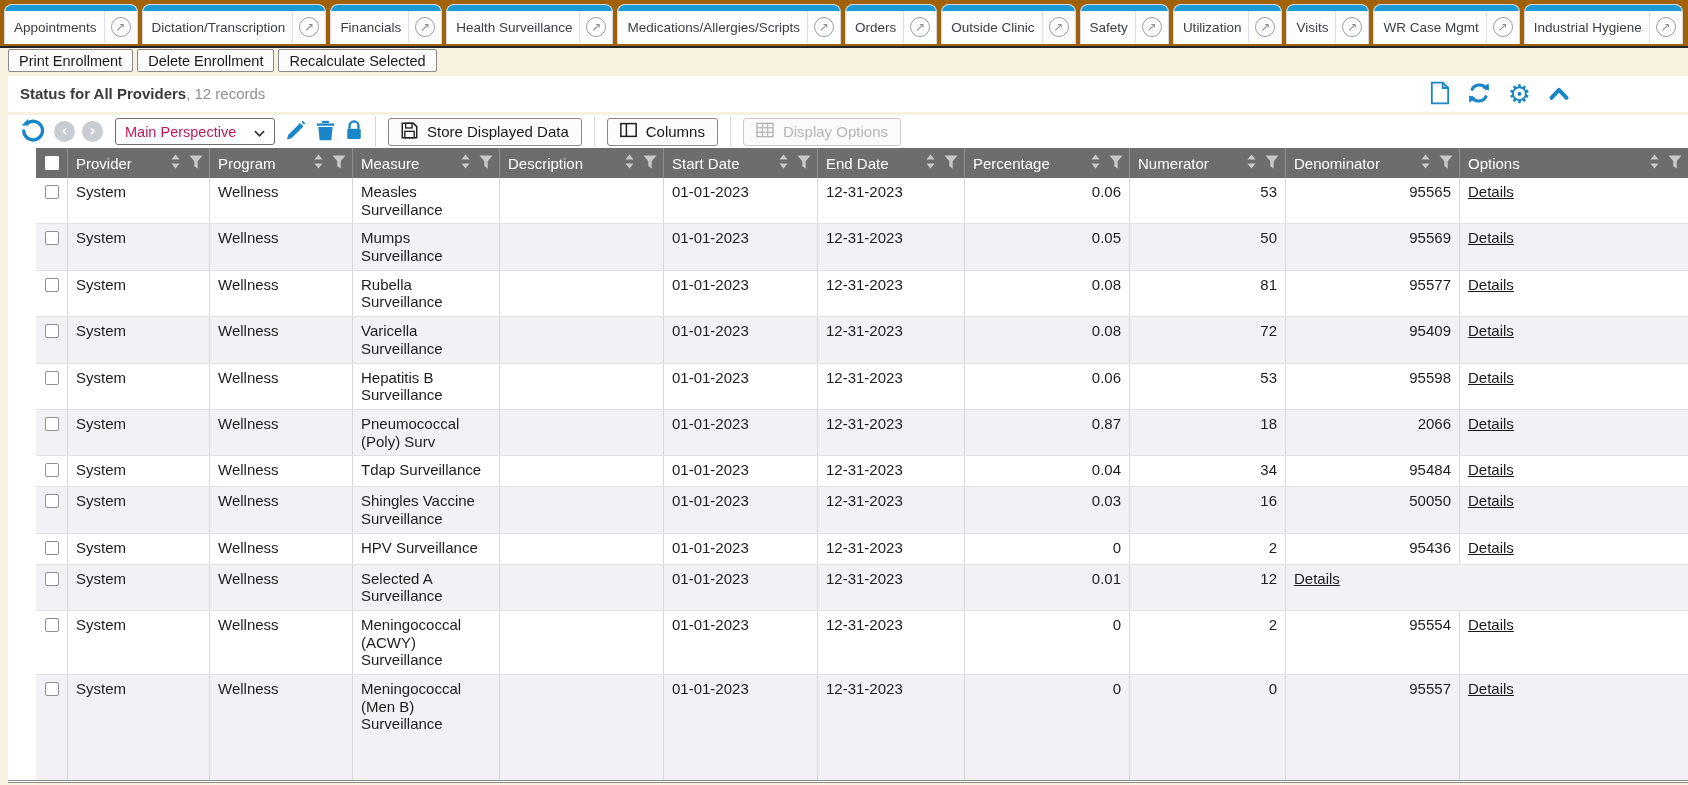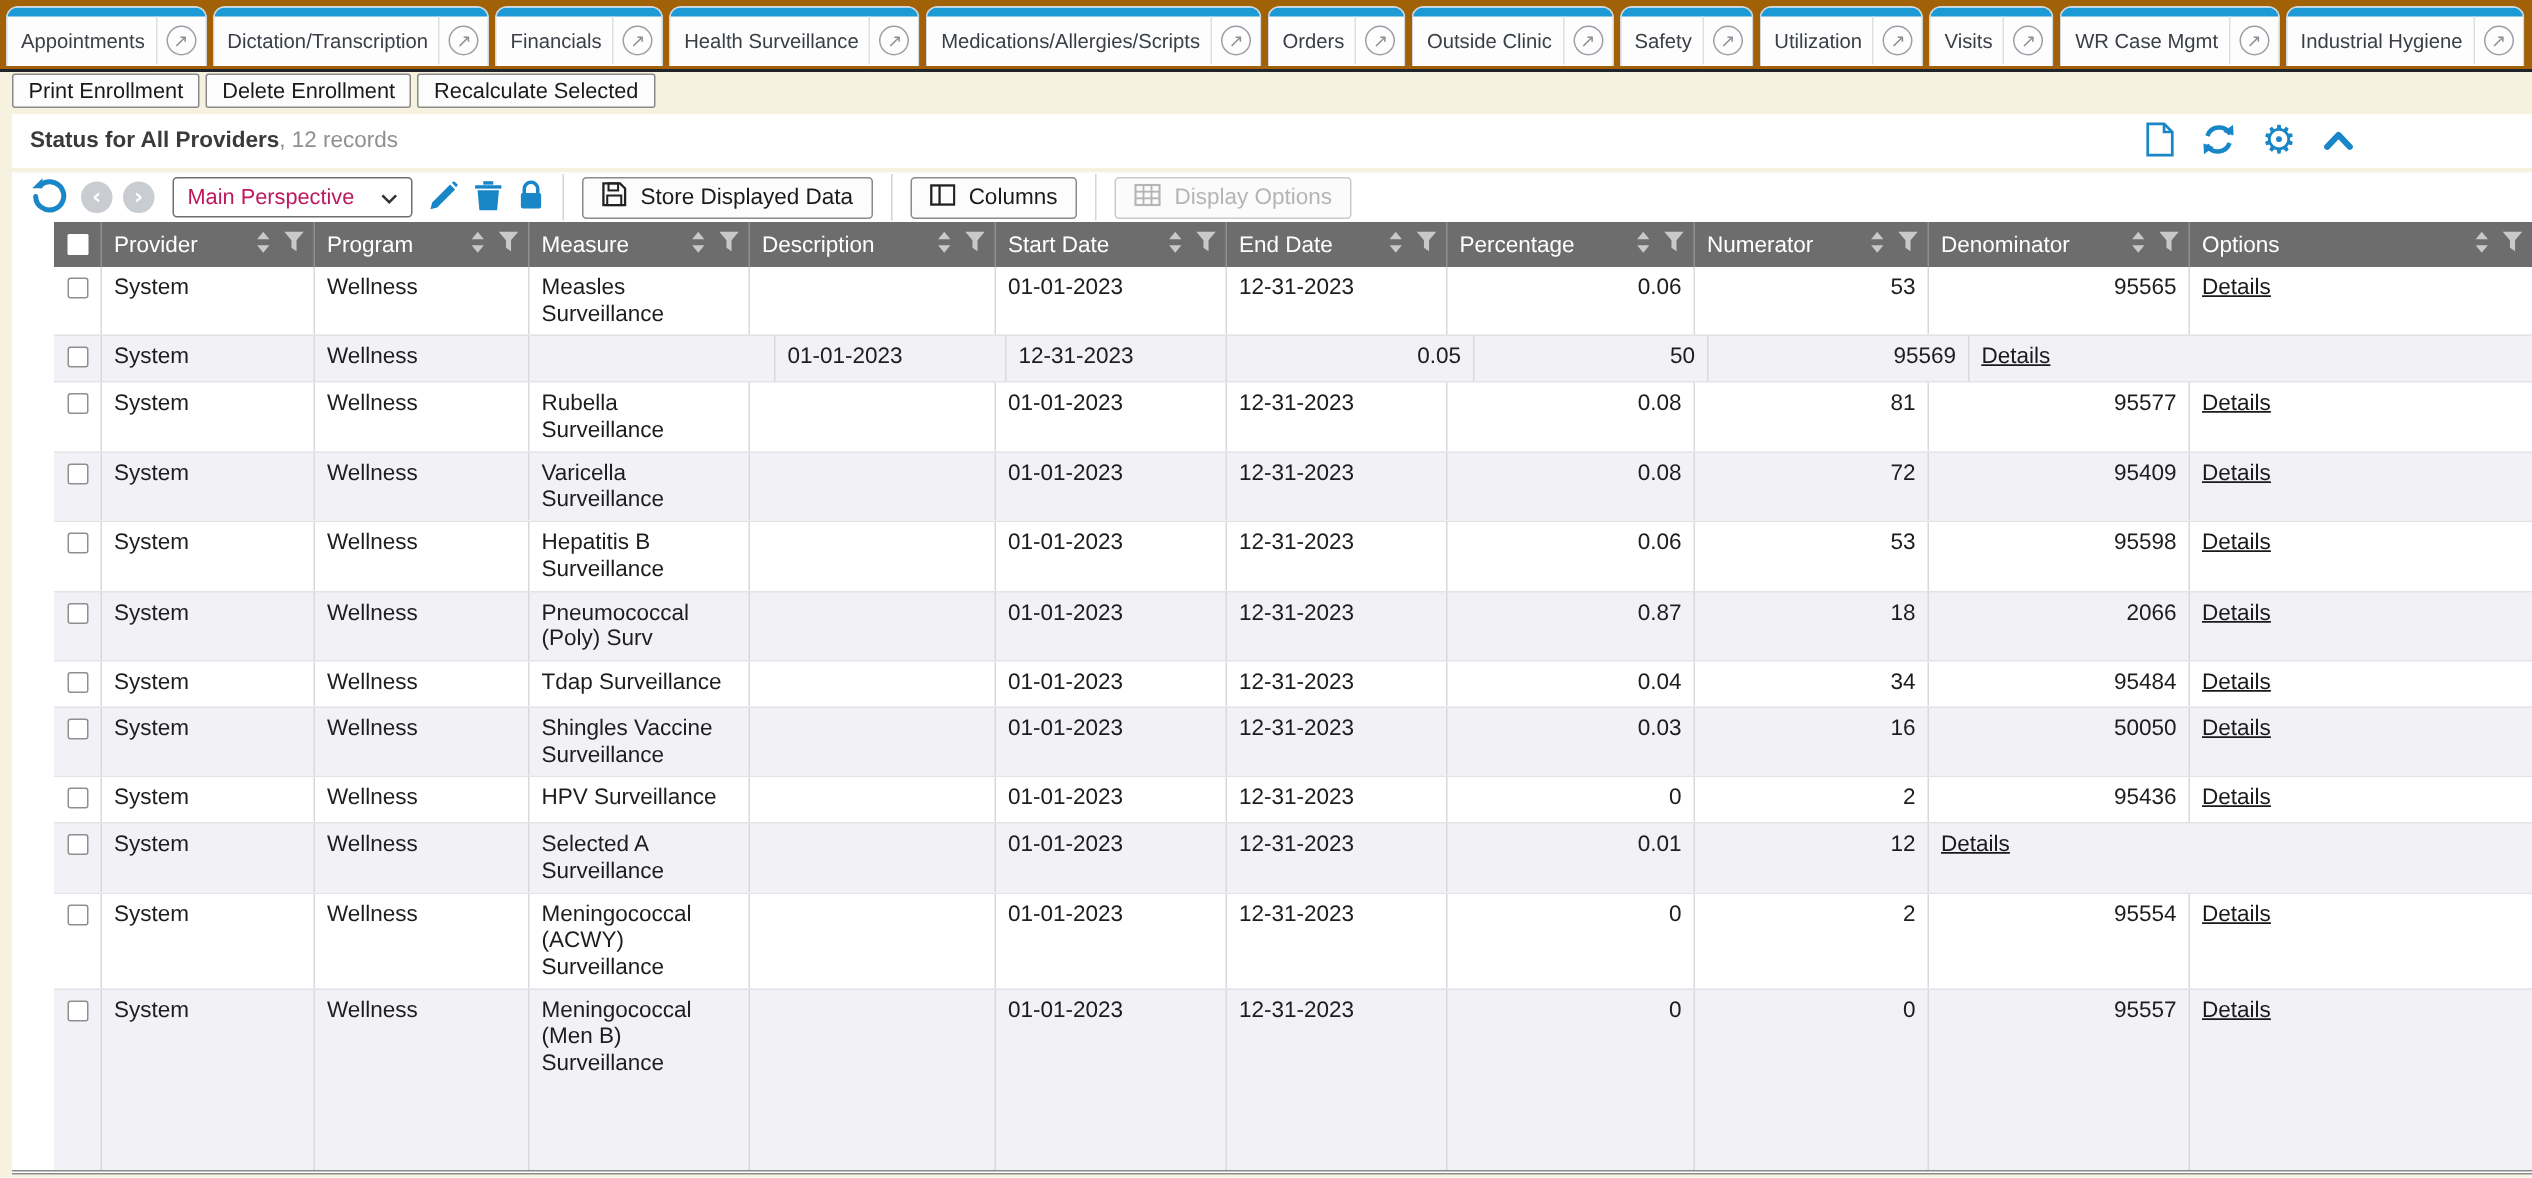--- a/index.html
+++ b/index.html
@@ -110,21 +110,21 @@
   .col-program { width: 143px; }
   .col-measure { width: 147px; }
   .col-description { width: 164px; }
   .col-start { width: 154px; }
   .col-end { width: 147px; }
   .col-percentage { width: 165px; }
   .col-numerator { width: 156px; }
   .col-denominator { width: 174px; }
   .col-options { flex: 1 1 auto; width: auto; gap: 12px; }
   .th.col-options { border-right: none; }
-  .td.col-options { border-right: none; text-decoration: underline; }
+  .td.col-options { border-right: none; }
 </style>
 </head>
 <body>
 
 <div class="tab-bar" data-interactable="false">
   <div class="tab" data-interactable="true">
     <div class="tab-blue" data-interactable="false"></div>
     <div class="tab-body">
       <span class="tab-label" data-interactable="false">Appointments</span>
       <span class="tab-sep" data-interactable="false"></span>
@@ -509,20 +509,21 @@
     <div class="td num col-denominator" data-interactable="false">95565</div>
     <div class="td col-options" data-interactable="false"><a class="details" data-interactable="true">Details</a></div>
   </div>
 
   <div class="tr alt" data-interactable="false">
     <div class="td cell-check col-check" data-interactable="true">
           <span class="cb" data-interactable="false"></span>
         </div>
     <div class="td col-provider" data-interactable="false">System</div>
     <div class="td col-program" data-interactable="false">Wellness</div>
+    <div class="td col-measure" data-interactable="false">Mumps Surveillance</div>
     <div class="td col-description" data-interactable="false"></div>
     <div class="td col-start" data-interactable="false">01-01-2023</div>
     <div class="td col-end" data-interactable="false">12-31-2023</div>
     <div class="td num col-percentage" data-interactable="false">0.05</div>
     <div class="td num col-numerator" data-interactable="false">50</div>
     <div class="td num col-denominator" data-interactable="false">95569</div>
     <div class="td col-options" data-interactable="false"><a class="details" data-interactable="true">Details</a></div>
   </div>
 
   <div class="tr" data-interactable="false">

